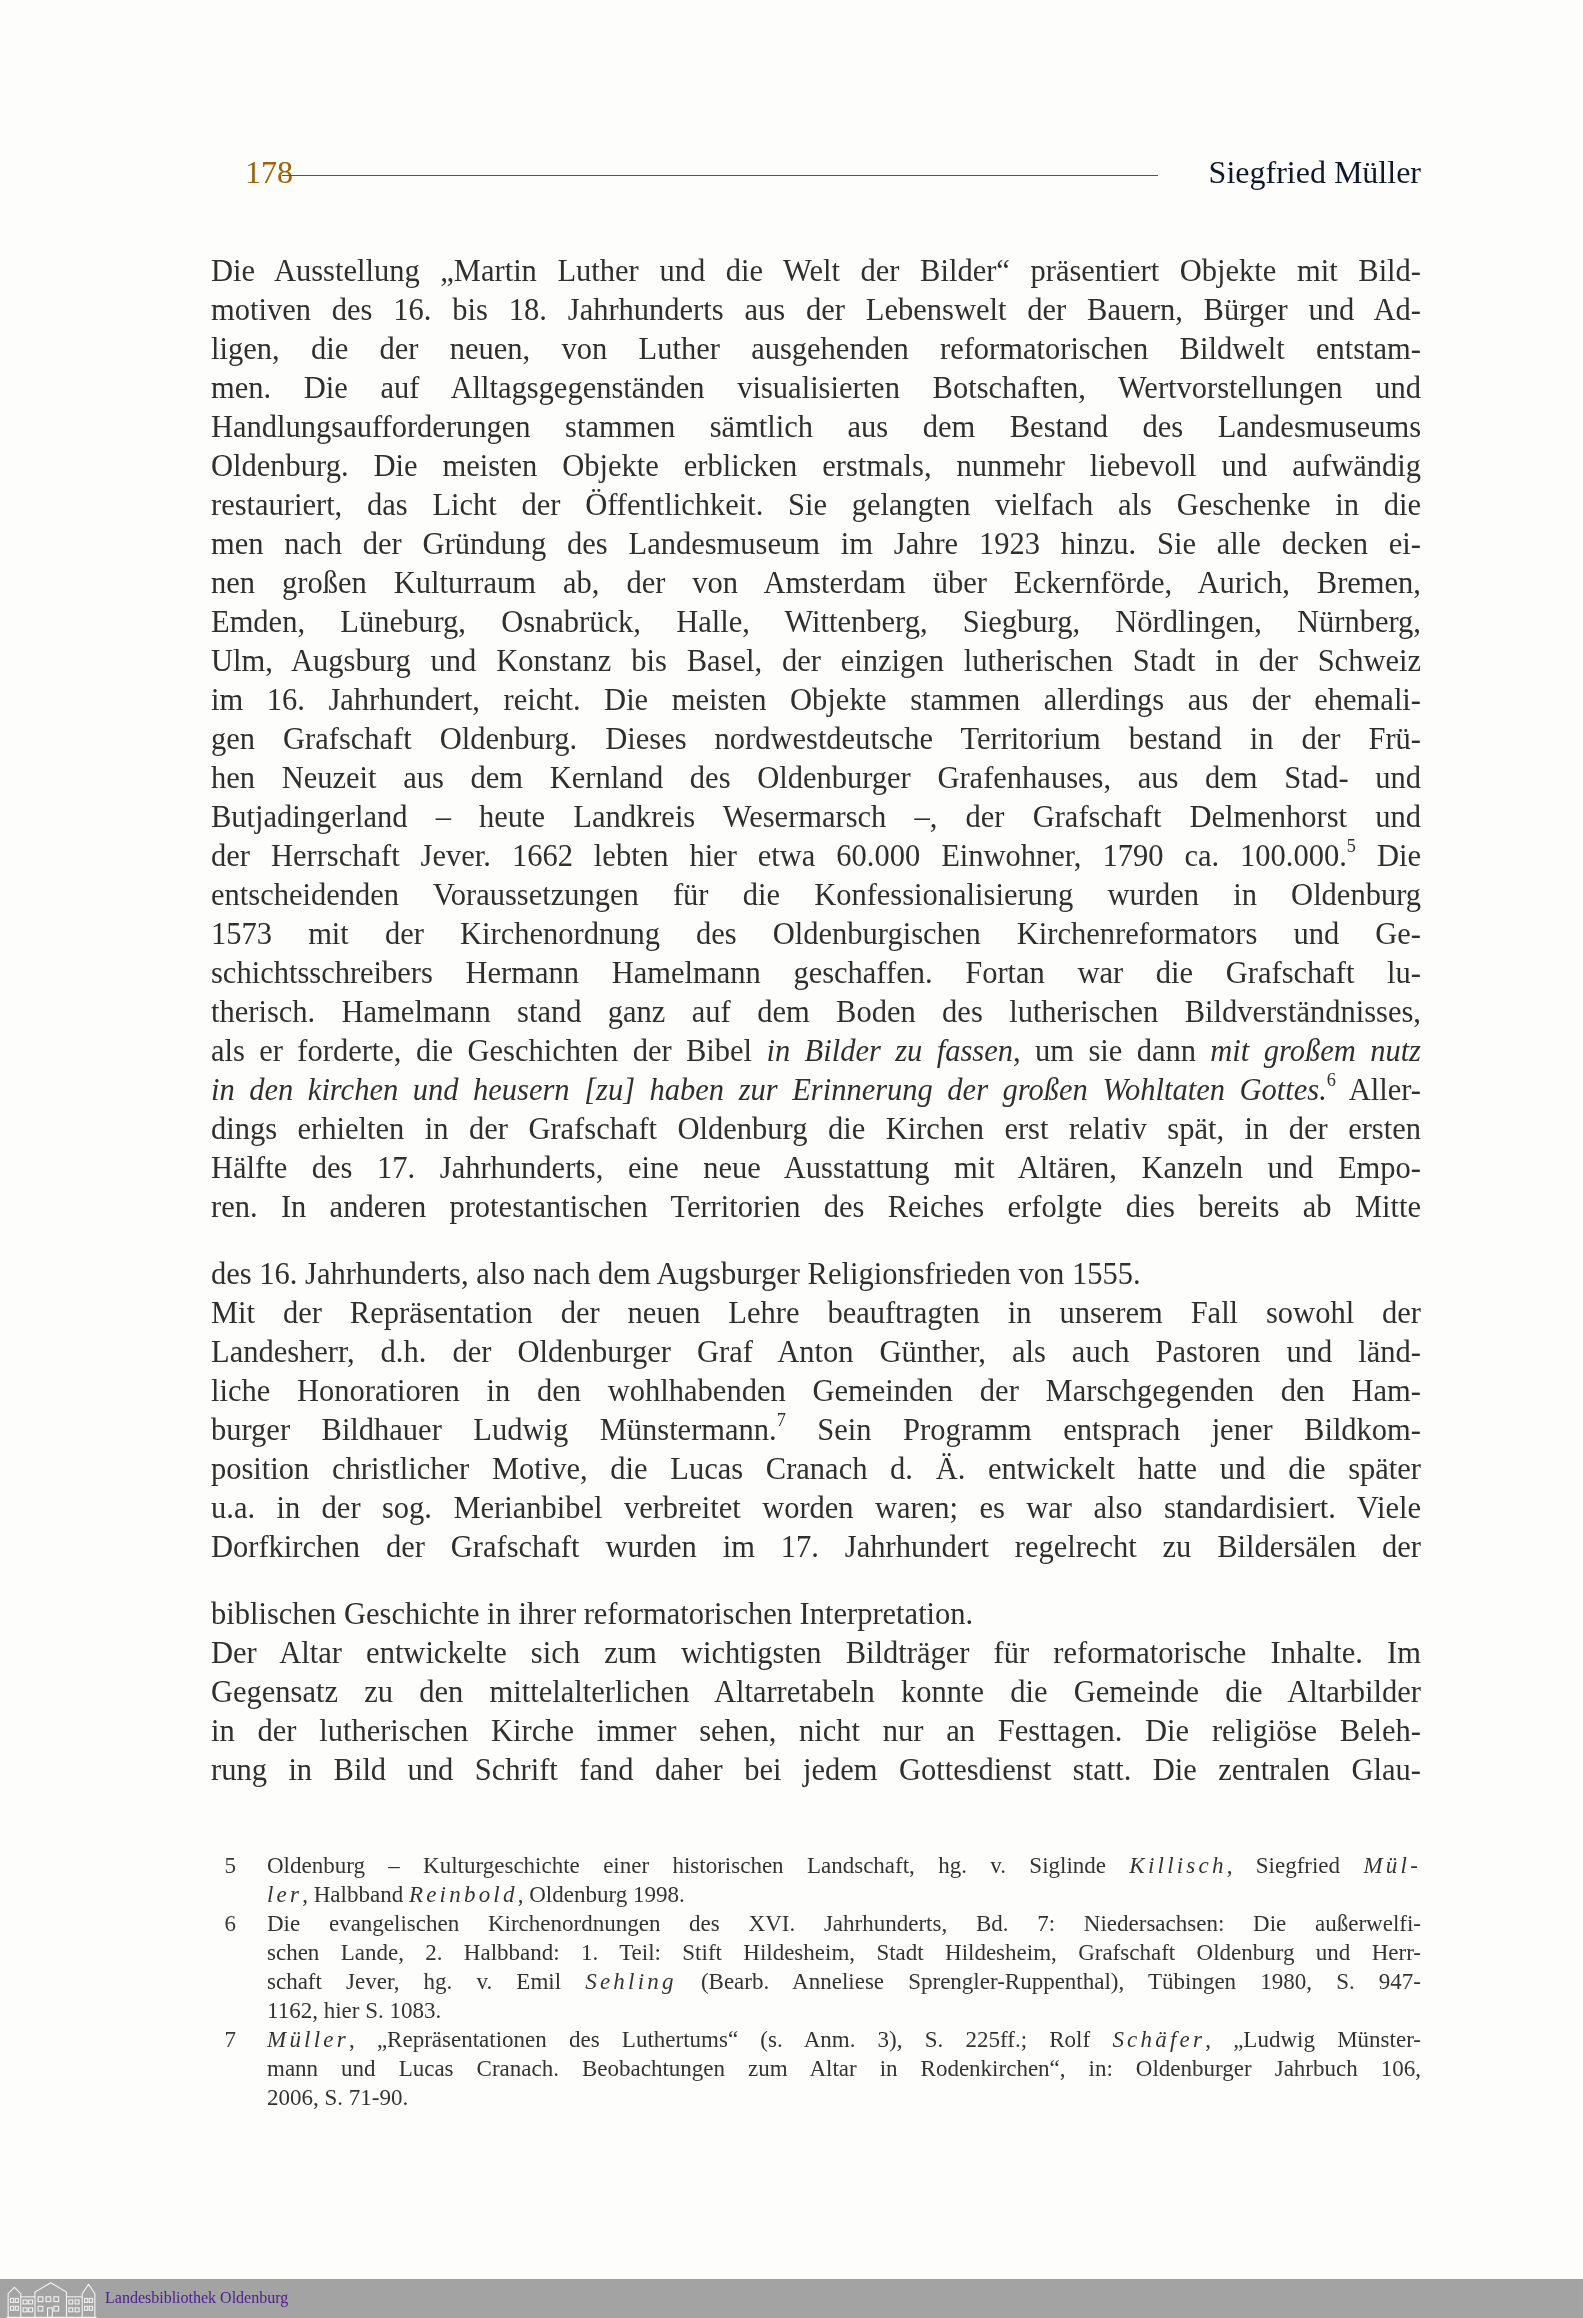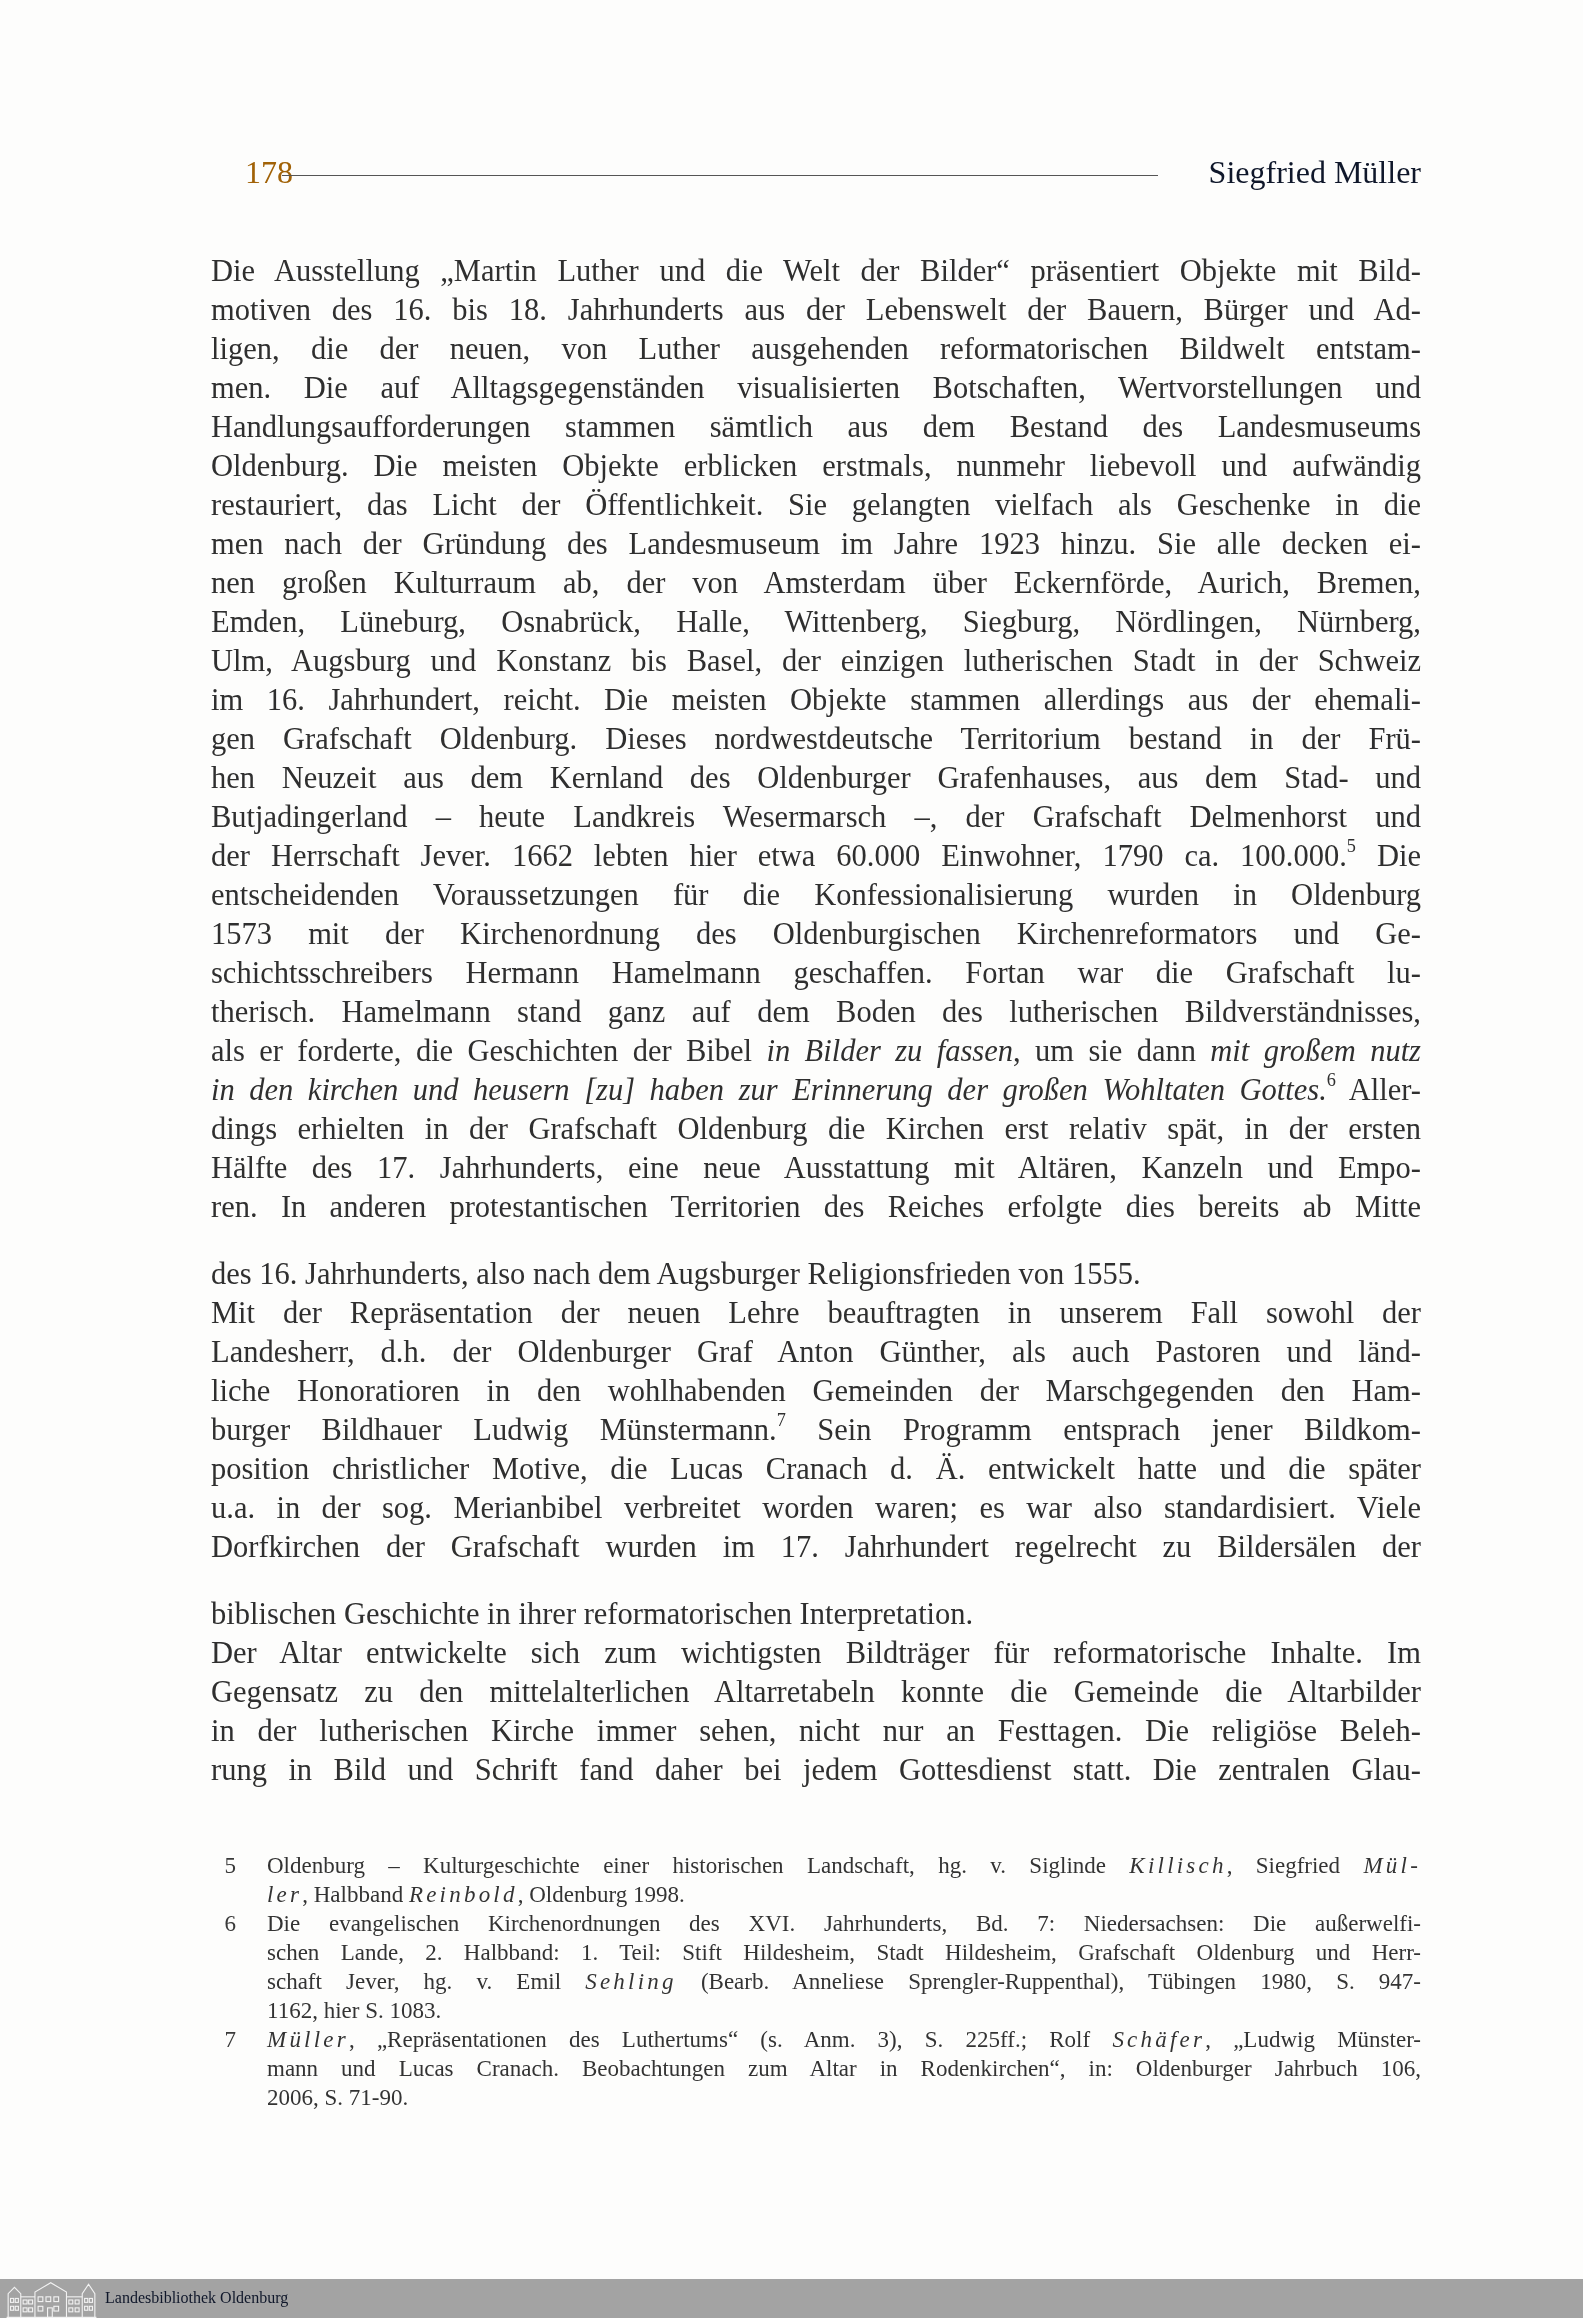--- a/index.html
+++ b/index.html
@@ -27,21 +27,21 @@
   .fn-num { position: absolute; left: 13.5px; top: 0; font-size: 23px; line-height: 29px; color: #3a3a3a; }
   .fn-line {
     font-size: 23px; line-height: 29px; height: 29px; white-space: nowrap;
     text-align: justify; text-align-last: justify; color: #333;
   }
   .fn-line.last { text-align-last: left; }
   .spaced { letter-spacing: 0.14em; font-style: italic; }
 
   .footer-bar { position: absolute; left: 0; top: 2279px; width: 1583px; height: 40px; background: #a3a3a3; }
   .footer-logo { position: absolute; left: 4.7px; top: 1.6px; width: 93px; height: 38px; }
-  .footer-label { position: absolute; left: 105px; top: 9.5px; font-size: 16px; color: #0f172a; font-family: "Liberation Serif", serif; text-align: right; }
+  .footer-label { position: absolute; left: 105px; top: 9.5px; font-size: 16px; color: #4c1d95; font-family: "Liberation Serif", serif; text-align: right; }
 </style>
 </head>
 <body>
 
 <div class="running-head">
   <span class="page-num">178</span>
   <div class="head-rule"></div>
   <span class="author">Siegfried Müller</span>
 </div>
 

